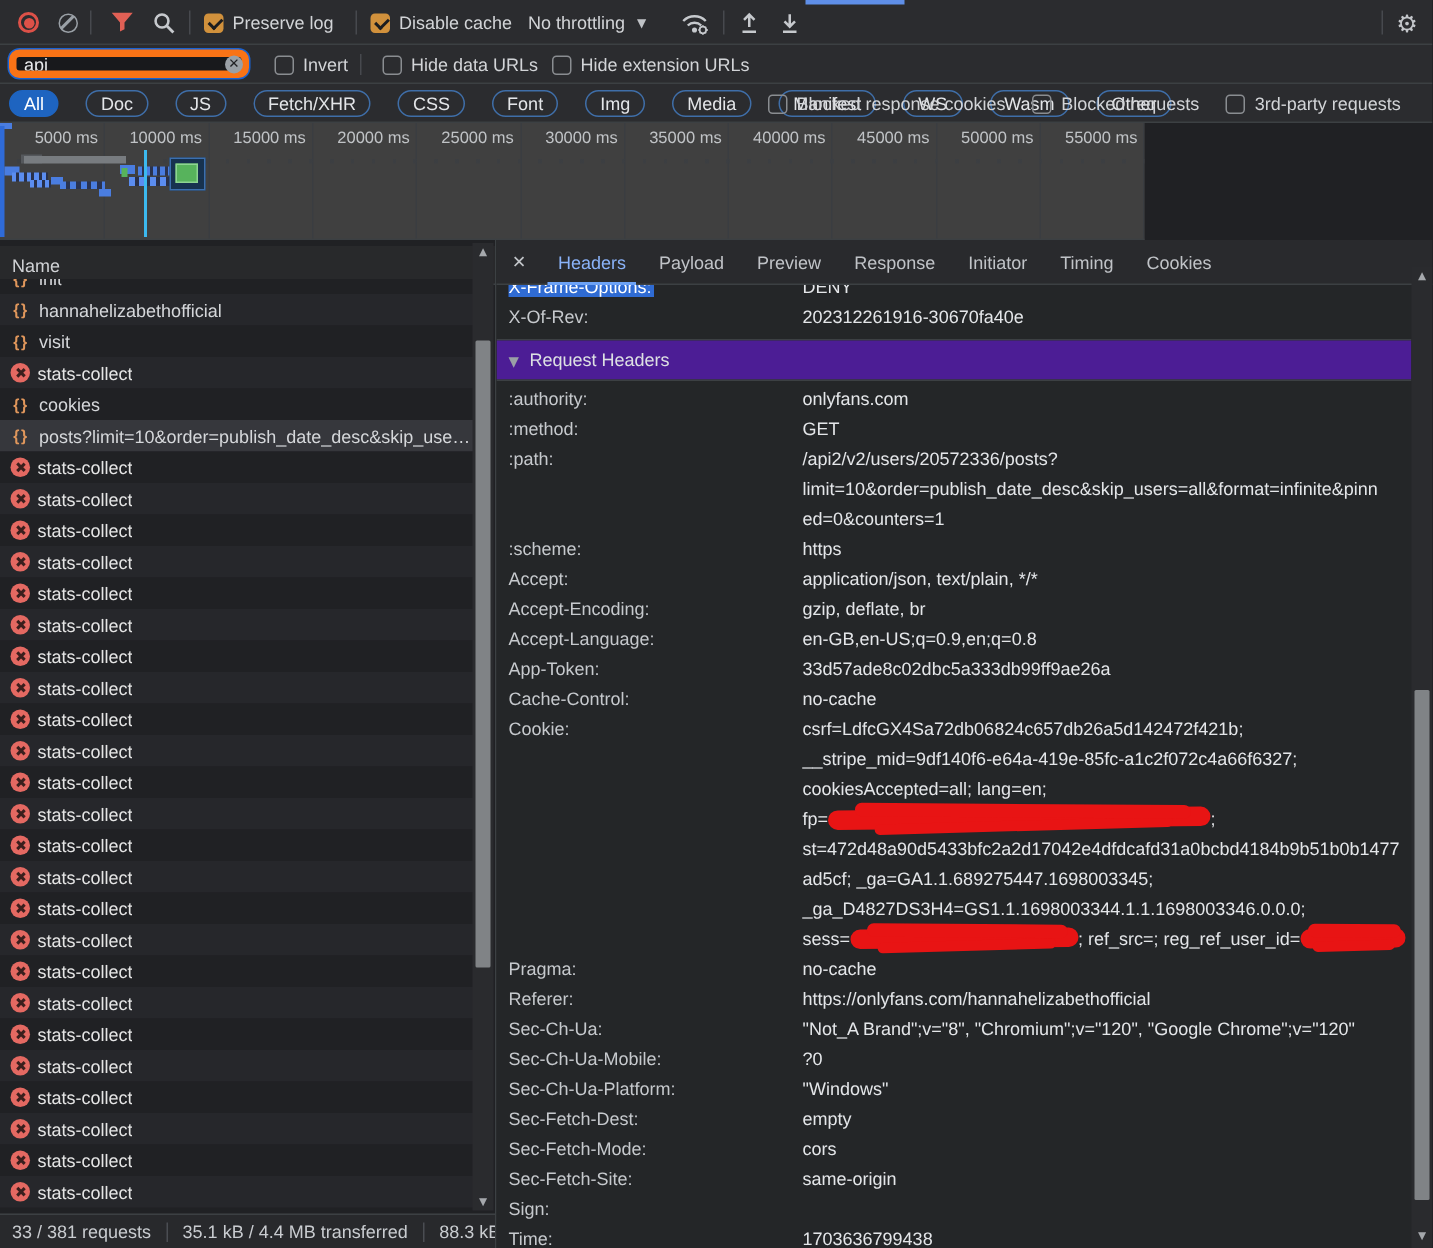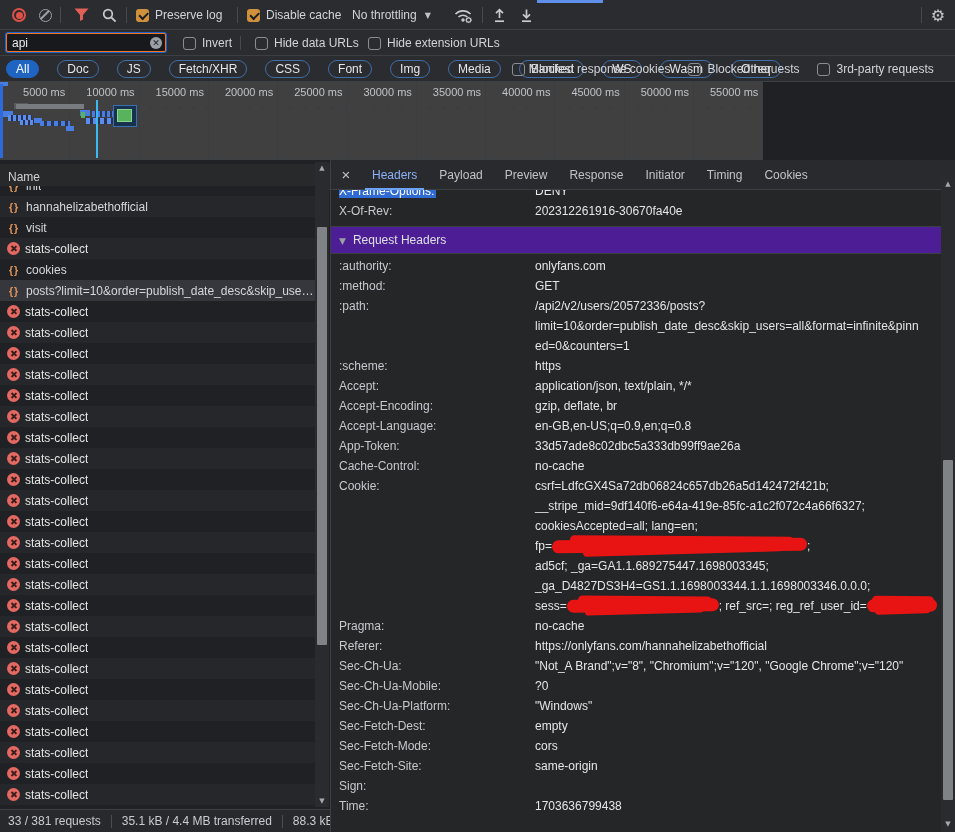--- a/index.html
+++ b/index.html
@@ -34,21 +34,21 @@
   .cb-label { color:#d2d4d7; white-space:nowrap; }
 
   #preserve-item { left:136px; }
   #disable-cache-item { left:247px; }
   #throttling { position:absolute; left:352px; top:0; height:30px; display:flex; align-items:center; gap:8px; cursor:pointer; color:#d2d4d7; }
   .caret { font-size:8px; color:#bfc2c6; }
 
   
   #filterbar { position:absolute; left:0; top:30px; width:955px; height:26px; background:#2b2c2f; border-bottom:1px solid #3c4043; }
   #search-wrap { position:absolute; left:6px; top:3px; width:160px; height:19px; }
-  #search-input { width:100%; height:100%; background:#18191c; border:1px solid #f97316; box-shadow:0 0 0 1px #1a63d2; border-radius:2px; color:#e8eaed; font-size:12px; padding:0 18px 0 5px; outline:none; font-family:inherit; }
+  #search-input { width:100%; height:100%; background:#18191c; border:5px solid #f97316; box-shadow:0 0 0 1px #1a63d2; border-radius:7px; color:#e8eaed; font-size:12px; padding:0 18px 0 5px; outline:none; font-family:inherit; }
   #search-clear { position:absolute; right:4px; top:3.5px; width:12px; height:12px; background:#9aa0a6; border-radius:50%; color:#202124; font-size:9px; line-height:12px; text-align:center; cursor:pointer; }
   #invert-item { left:183px; height:26px; }
   #fb-sep { position:absolute; left:240px; top:6px; width:1px; height:14px; background:#47494e; }
   #hide-data-item { left:255px; height:26px; }
   #hide-ext-item { left:368px; height:26px; }
   #filterbar .cb-item { top:0; }
 
   
   #pillsbar { position:absolute; left:0; top:56px; width:955px; height:26px; background:#2b2c2f; border-bottom:1px solid #3c4043; }
   #pills { position:absolute; left:6px; top:4px; display:flex; gap:18px; }
@@ -526,20 +526,23 @@
               <div class="kv-line">
                 <span class="kv-vals"><span>__stripe_mid=9df140f6-e64a-419e-85fc-a1c2f072c4a66f6327;</span></span>
               </div>
               <div class="kv-line">
                 <span class="kv-vals"><span>cookiesAccepted=all; lang=en;</span></span>
               </div>
               <div class="kv-line">
                 <span class="kv-vals"><span>fp=</span><span class="redact" style="width: 255px;"></span><span>;</span></span>
               </div>
               <div class="kv-line">
+                <span class="kv-vals"><span>st=472d48a90d5433bfc2a2d17042e4dfdcafd31a0bcbd4184b9b51b0b1477</span></span>
+              </div>
+              <div class="kv-line">
                 <span class="kv-vals"><span>ad5cf; _ga=GA1.1.689275447.1698003345;</span></span>
               </div>
               <div class="kv-line">
                 <span class="kv-vals"><span>_ga_D4827DS3H4=GS1.1.1698003344.1.1.1698003346.0.0.0;</span></span>
               </div>
               <div class="kv-line">
                 <span class="kv-vals"><span>sess=</span><span class="redact" style="width: 152px;"></span><span>; ref_src=; reg_ref_user_id=</span><span class="redact" style="width: 70px;"></span></span>
               </div>
               <div class="kv-line">
                 <span class="kv-key">Pragma:</span>

